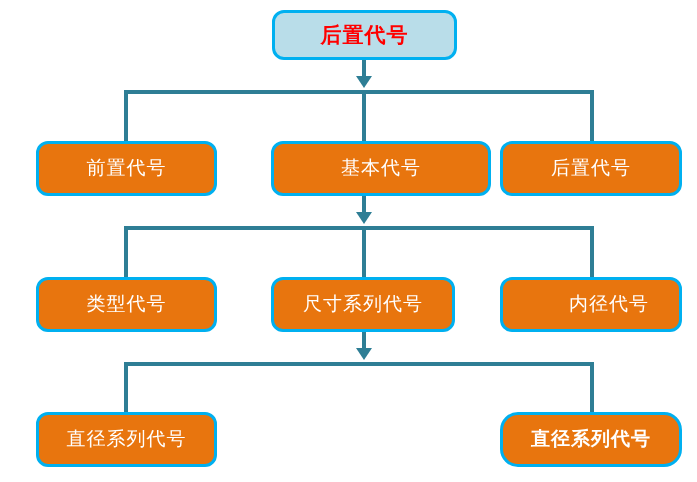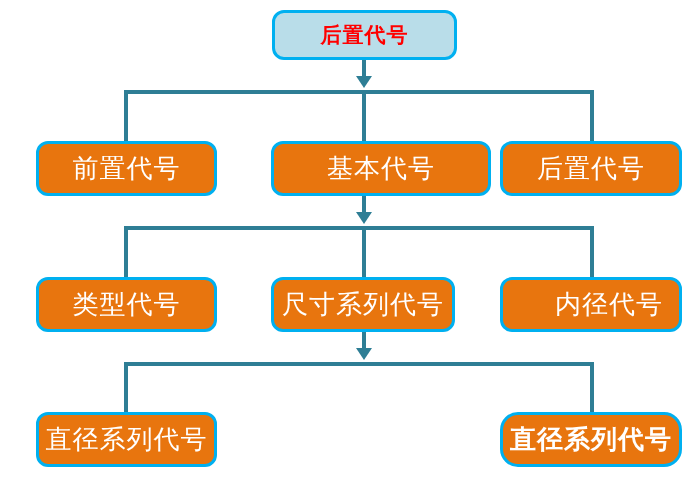--- a/index.html
+++ b/index.html
@@ -33,21 +33,21 @@
     border: 3px solid #00b0f0;
     color: #ff0000;
     font-weight: bold;
     font-size: 21px;
     letter-spacing: 1px;
   }
   .node-box {
     background: #e8750e;
     border: 3px solid #00b0f0;
     color: #ffffff;
-    font-size: 26px;
+    font-size: 19px;
     font-weight: normal;
     letter-spacing: 1px;
   }
   .node-box.bold {
     font-weight: bold;
     border-radius: 18px;
   }
 
   
   .conn {

